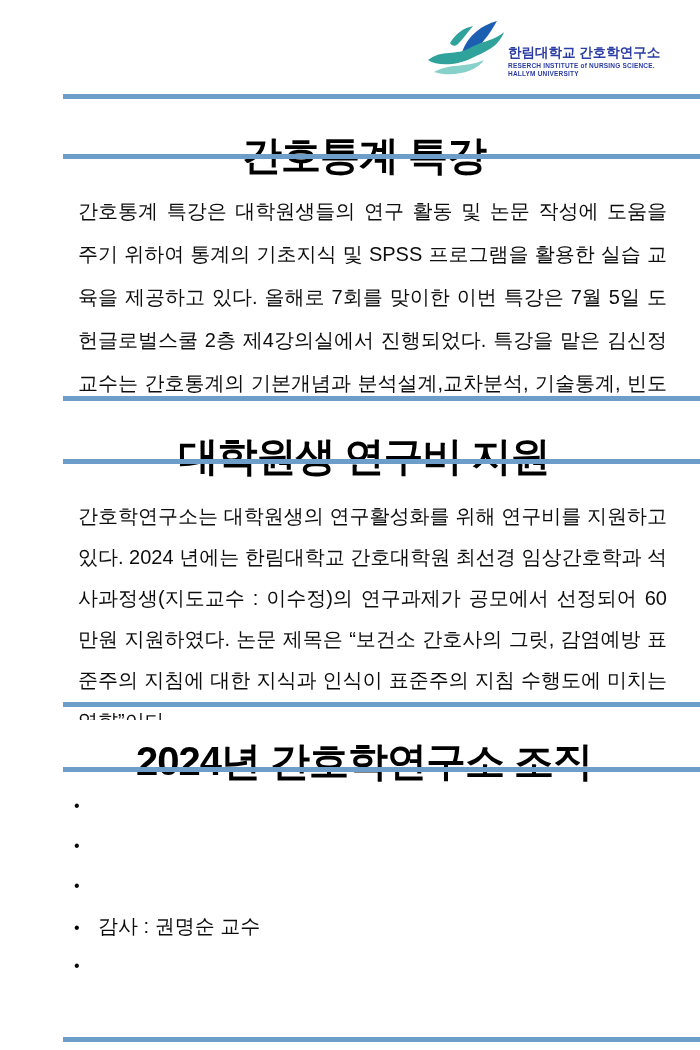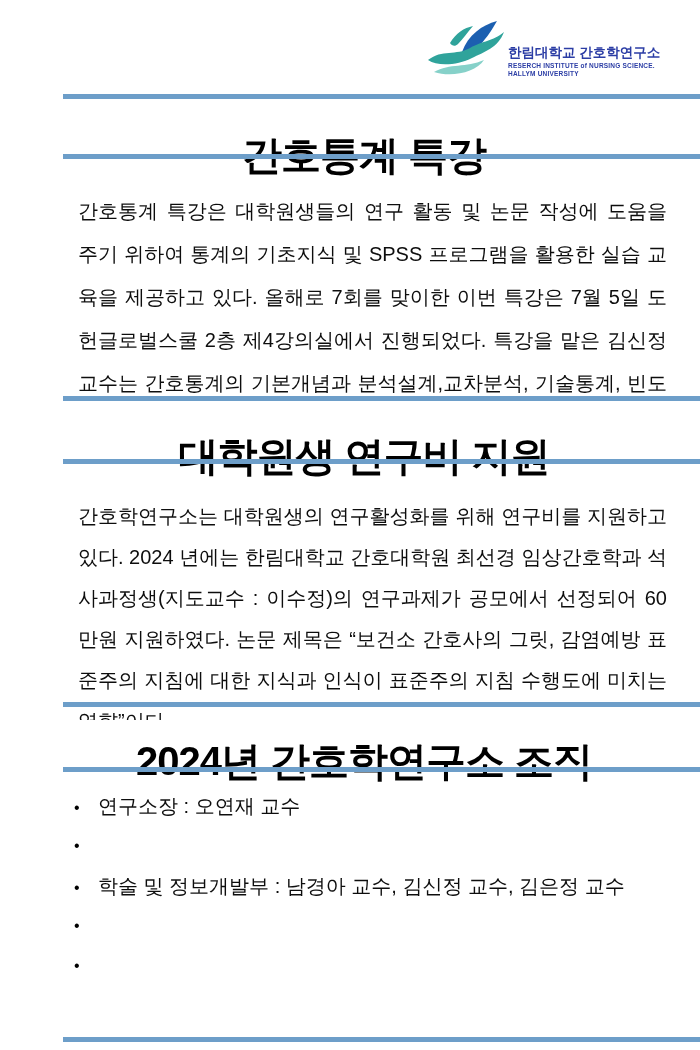--- a/index.html
+++ b/index.html
@@ -146,31 +146,30 @@
   <div class="rule rule-4"></div>
   <p class="bodytext body-2">간호학연구소는 대학원생의 연구활성화를 위해 연구비를 지원하고 있다. 2024 년에는 한림대학교 간호대학원 최선경 임상간호학과 석사과정생(지도교수 : 이수정)의 연구과제가 공모에서 선정되어 60만원 지원하였다. 논문 제목은 “보건소 간호사의 그릿, 감염예방 표준주의 지침에 대한 지식과 인식이 표준주의 지침 수행도에 미치는 영향”이다.</p>
 
   <div class="rule rule-5"></div>
   <h1 class="title title-3">2024년 간호학연구소 조직</h1>
   <div class="rule rule-6"></div>
 
   <ul class="org-list">
     <li class="org-item">
       <span class="bullet">•</span>
-      <span>연구소장 : 오연재 교수</span>
     </li>
     <li class="org-item">
       <span class="bullet">•</span>
     </li>
     <li class="org-item">
       <span class="bullet">•</span>
-      <span>학술 및 정보개발부 : 남경아 교수, 김신정 교수, 김은정 교수</span>
     </li>
     <li class="org-item">
       <span class="bullet">•</span>
+      <span>감사 : 권명순 교수</span>
     </li>
     <li class="org-item">
       <span class="bullet">•</span>
     </li>
   </ul>
 
   <div class="rule rule-7"></div>
 
 </div>
 

